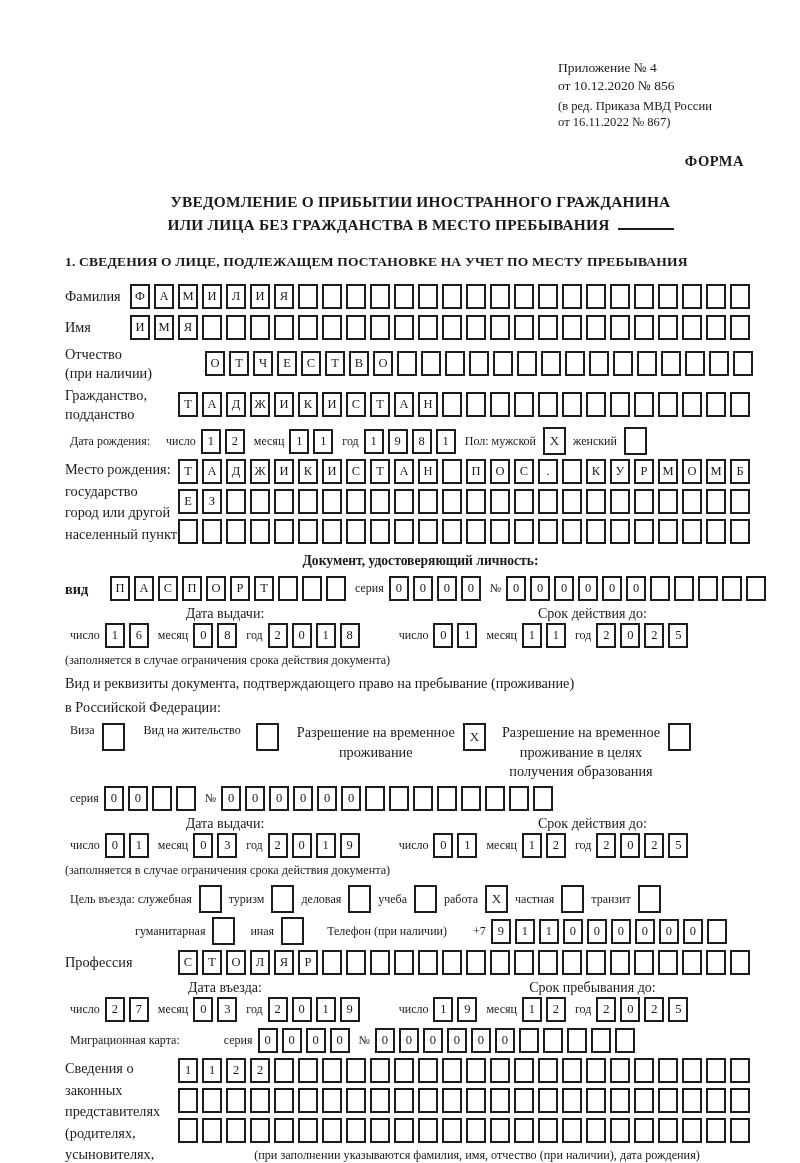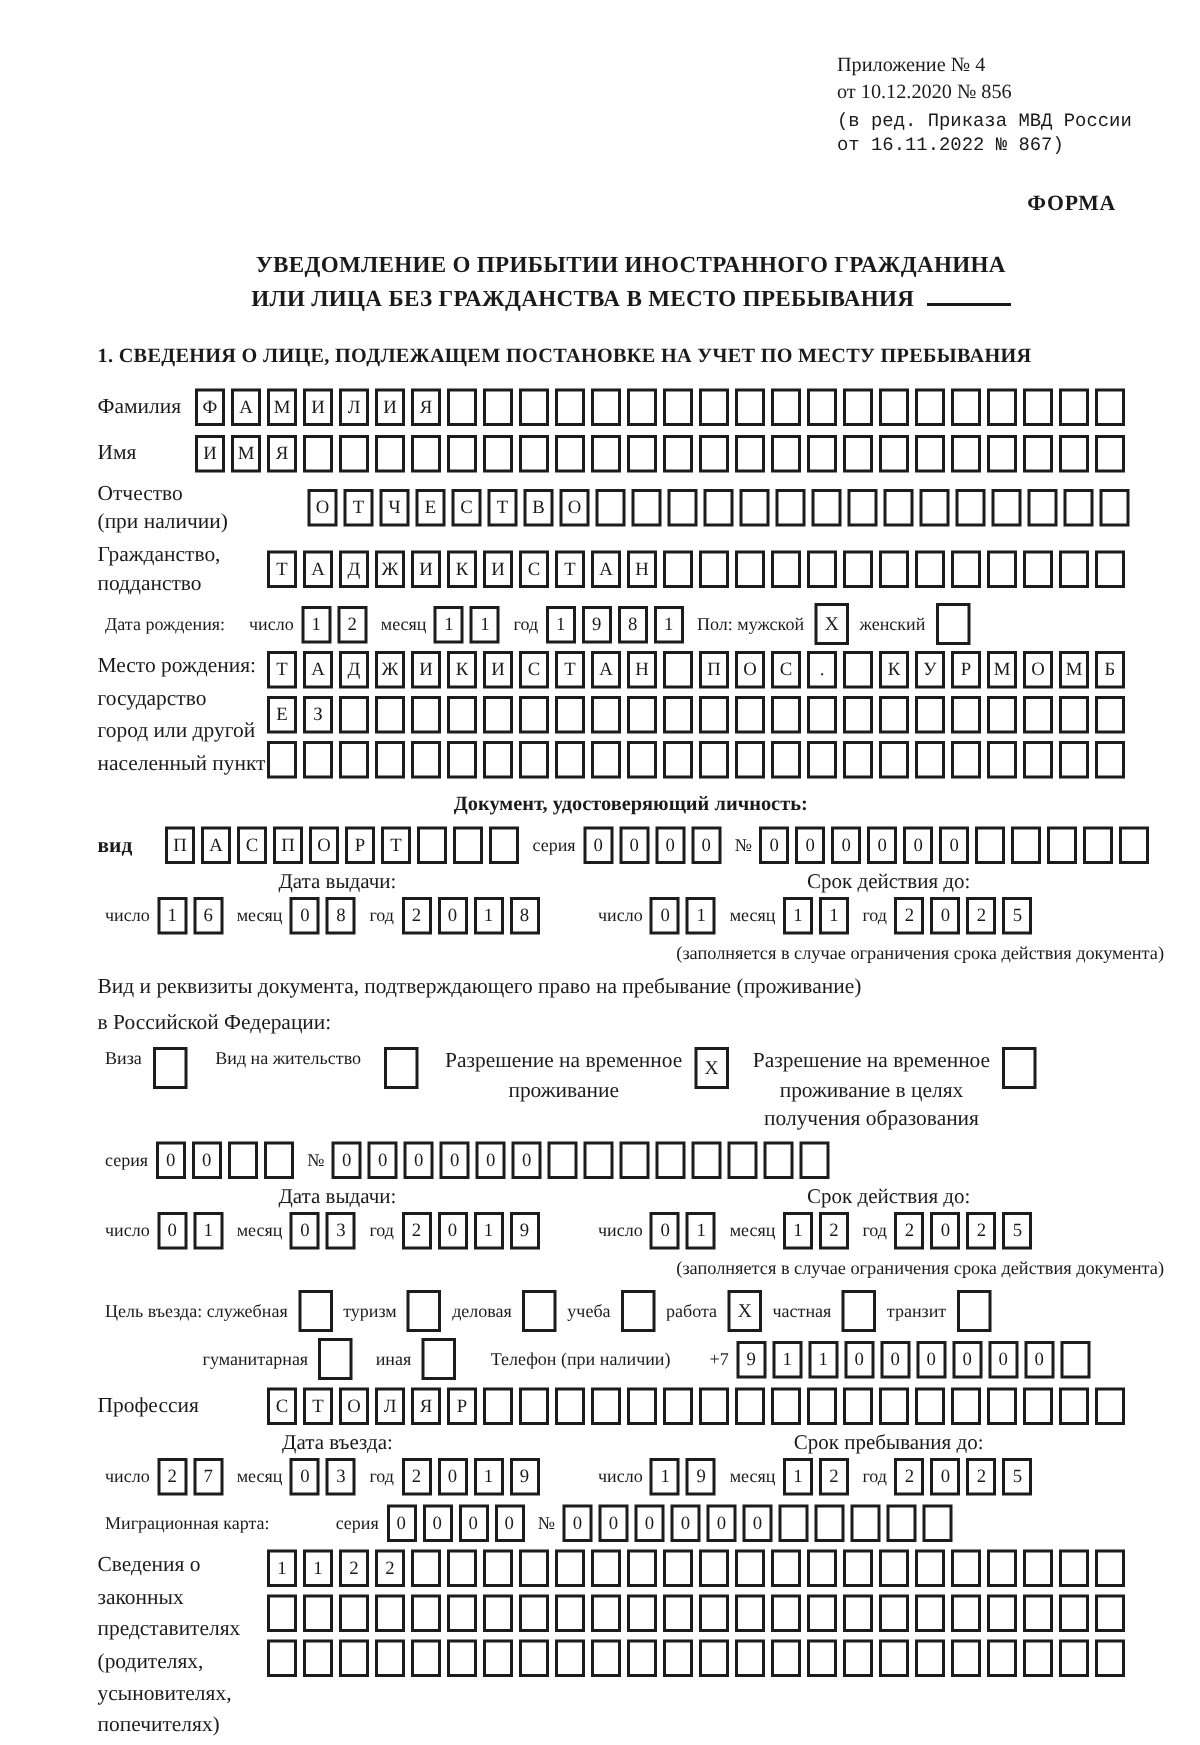--- a/index.html
+++ b/index.html
@@ -2,43 +2,43 @@
 <html><head>
 <meta charset="utf-8">
 <style>
   html,body{margin:0;padding:0;background:#fff;}
   .page{
     width:800px;height:1163px;background:#fff;color:#1a1a1a;
     font-family:"Liberation Serif","DejaVu Serif",serif;
     box-sizing:border-box;padding:34px 24px 16px 65px;
     position:relative;overflow:hidden;
   }
-  .header-note{margin-left:auto;width:218px;font-size:13.5px;line-height:1.3;}
-  .header-note .sub{font-size:12.6px;margin-top:4px;line-height:1.3;font-family:Liberation Mono, monospace;}
+  .header-note{margin-left:auto;width:218px;font-size:13.5px;line-height:1.3;margin-top:25px;}
+  .header-note .sub{font-size:12.6px;margin-top:4px;line-height:1.3;}
   .forma{text-align:right;padding-right:32px;font-weight:bold;font-size:14.5px;margin-top:22px;letter-spacing:.5px;}
   .title{text-align:center;font-weight:bold;font-size:15.4px;margin-top:20px;line-height:1.5;letter-spacing:.2px;}
   .uline{display:inline-block;width:56px;border-bottom:2px solid #1a1a1a;height:.9em;margin-left:8px;}
   .section{font-weight:bold;font-size:13.5px;margin-top:18px;margin-bottom:13px;letter-spacing:.2px;}
   .brow{display:flex;align-items:center;margin-bottom:4px;min-height:27px;flex-wrap:nowrap;}
   .brow.top{align-items:flex-start;}
   .rlabel{flex:none;white-space:pre-line;font-size:14.3px;line-height:1.3;}
   .seg{margin:0 5px;font-size:12px;white-space:nowrap;}
   .mtxt{margin:0 6px;font-size:14.3px;text-align:center;white-space:pre-line;line-height:1.35;}
   .cells{display:inline-flex;flex:none;}
   .cell{width:16px;height:21px;border:2px solid #1c1c1c;margin-right:4px;display:inline-flex;
         align-items:center;justify-content:center;font-size:12.5px;flex:none;background:#fff;}
   .chk{width:19px;height:24px;border:2px solid #1c1c1c;display:inline-flex;align-items:center;
        justify-content:center;font-size:13px;flex:none;margin:0 2px;background:#fff;}
   .center-head{text-align:center;font-weight:bold;font-size:13.6px;margin:1px 0 6px;}
   .pline{font-size:14.3px;margin:7px 0;}
   .heads{display:flex;font-size:14px;margin-top:2px;gap:24px;}
   .h-left{width:45%;text-align:center;}
   .h-right{flex:1;text-align:center;}
   .note{font-size:12.2px;margin:0 0 7px;}
-  .note.right{text-align:right;}
+  .note.right{text-align:left;}
   .multi{display:flex;align-items:flex-start;margin-bottom:4px;}
   .mlabel{flex:none;white-space:pre-line;font-size:14.3px;line-height:1.5;}
   .mcol{flex:1;}
   .mrow{display:flex;margin-bottom:5px;}
   .mnote{font-size:12.2px;text-align:center;margin-top:3px;}
 </style>
 </head>
 <body>
 
 <div class="page">
@@ -686,16 +686,17 @@
               <span class="cell"></span>
               <span class="cell"></span>
               <span class="cell"></span>
               <span class="cell"></span>
               <span class="cell"></span>
               <span class="cell"></span>
               <span class="cell"></span>
               <span class="cell"></span>
             </span>
           </div>
+          <div class="mnote">(при заполнении указываются фамилия, имя, отчество (при наличии), дата рождения)</div>
         </div>
       </div>
     </div>
 </div>
 
 </body></html>

